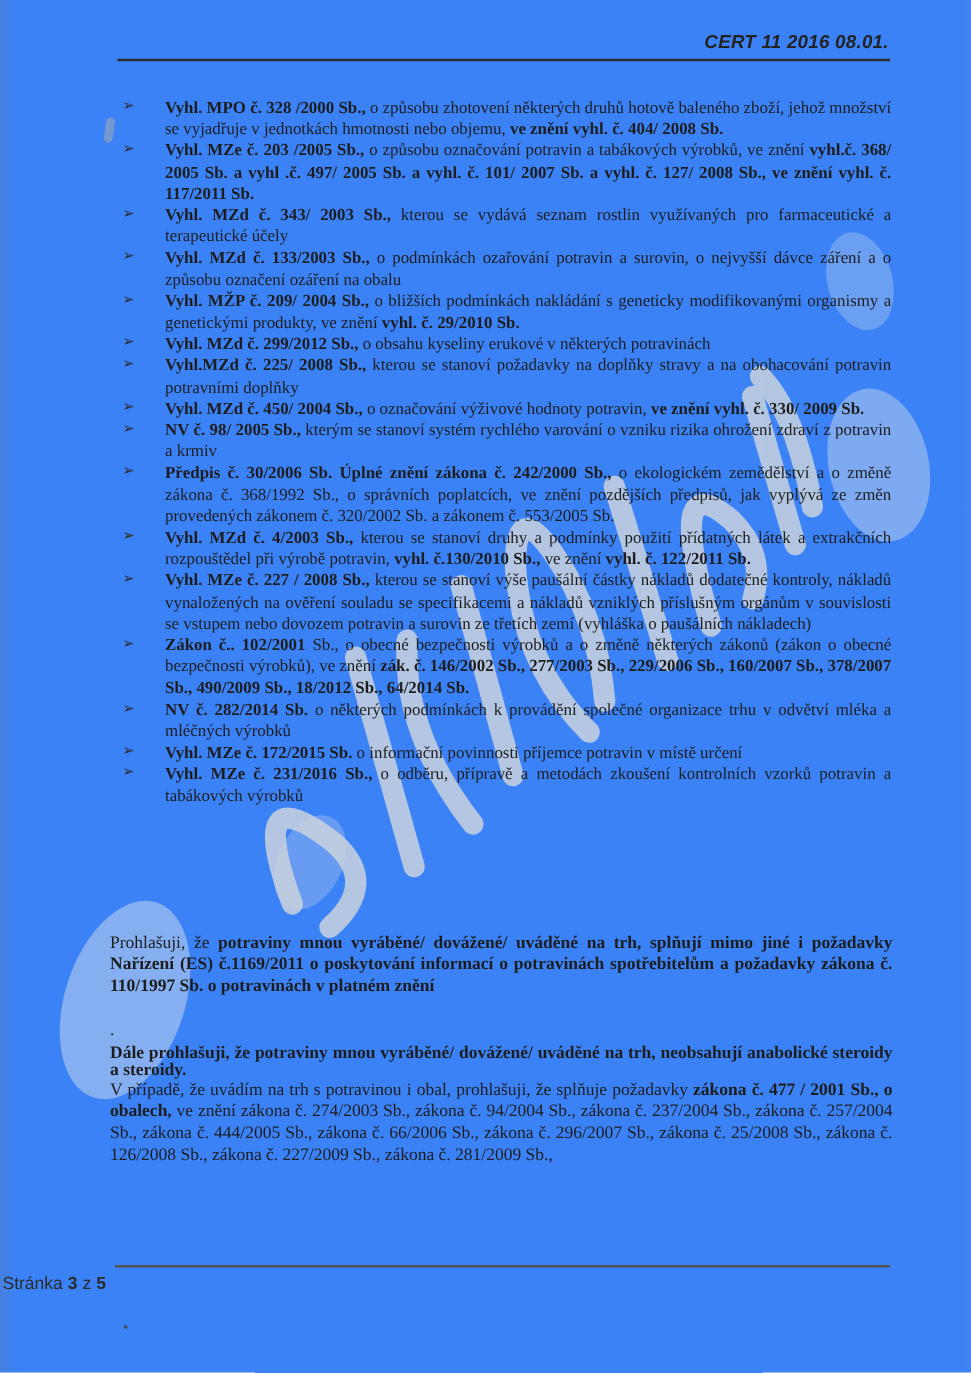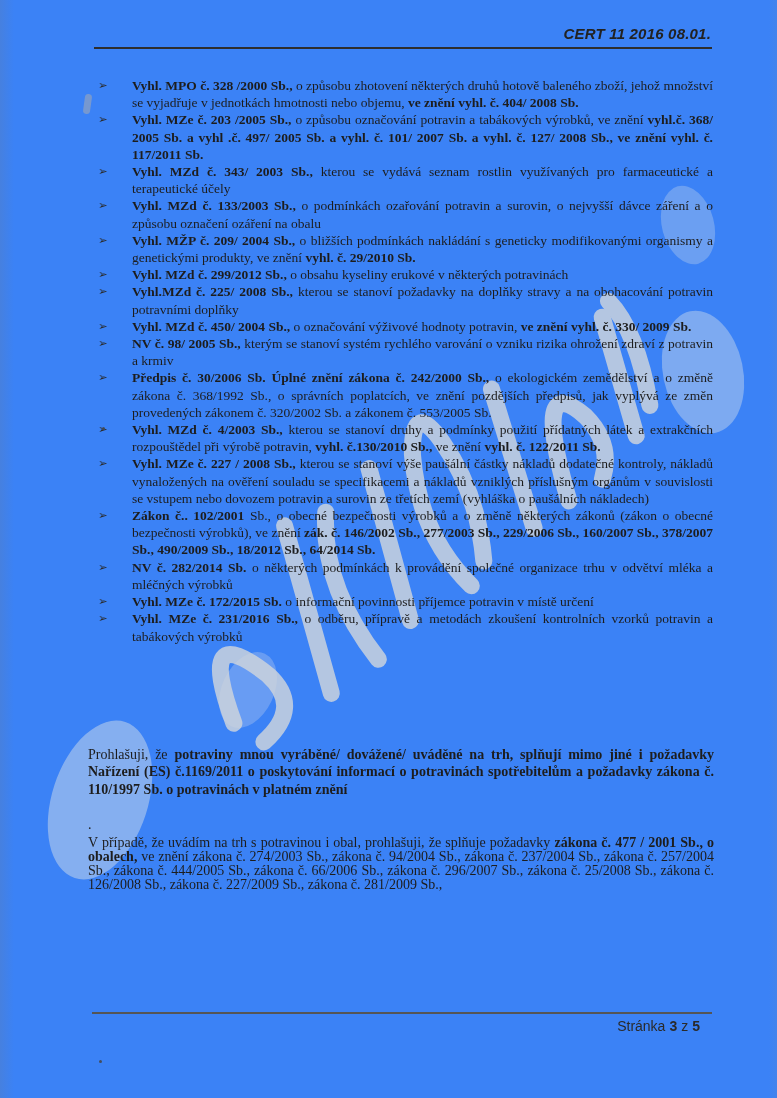--- a/index.html
+++ b/index.html
@@ -44,21 +44,21 @@
 
   .decls{position:absolute;top:746px;left:88px;width:626px;font-size:14px;line-height:17.4px;}
   .para{margin:0;text-align:justify;}
   .para:nth-child(2){margin-top:18px;}
   .para:nth-child(3){margin-top:2px;line-height:14px;}
   .para:nth-child(4){margin-top:0;}
   .para:nth-child(5){margin-top:22px;}
 
   .footer-rule{position:absolute;top:1012px;left:92px;width:620px;height:1.6px;background:#555;}
   .footer{
-    position:absolute;top:1018px;left:0;width:702px;text-align:right;
+    position:absolute;top:1018px;left:0;width:702px;text-align:left;
     font-family:"Liberation Sans", sans-serif;font-size:14px;color:#2a2a2a;
   }
   .footer span{margin:0 2px;}
 
   .dot{position:absolute;width:3px;height:3px;border-radius:50%;background:#454545;opacity:.85;}
   .dot-a{left:102px;top:427px;}
   .dot-b{left:99px;top:1060px;}
   .smudge{
     position:absolute;left:84px;top:94px;width:7px;height:20px;border-radius:4px;
     background:#a7abb0;opacity:.55;transform:rotate(8deg);
@@ -153,20 +153,21 @@
       </div>
       <div class="item">
         <span class="bullet">➢</span>
         <span class="itext"><span class="b">Vyhl. MZe č. 231/2016 Sb., </span><span class="r">o odběru, přípravě a metodách zkoušení kontrolních vzorků potravin a tabákových výrobků</span></span>
       </div>
     </div>
 
   <div class="decls" id="decls">
       <p class="para"><span class="r">Prohlašuji, že </span><span class="b">potraviny mnou vyráběné/ dovážené/ uváděné na trh, splňují mimo jiné i požadavky Nařízení (ES) č.1169/2011 o poskytování informací o potravinách spotřebitelům a požadavky zákona č. 110/1997 Sb. o potravinách v platném znění</span></p>
       <p class="para"><span class="r">.</span></p>
+      <p class="para"><span class="b">Dále prohlašuji, že potraviny mnou vyráběné/ dovážené/ uváděné na trh, neobsahují anabolické steroidy a steroidy.</span></p>
       <p class="para"><span class="r">V případě, že uvádím na trh s potravinou i obal, prohlašuji, že splňuje požadavky </span><span class="b">zákona č. 477 / 2001 Sb., o obalech, </span><span class="r">ve znění zákona č. 274/2003 Sb., zákona č. 94/2004 Sb., zákona č. 237/2004 Sb., zákona č. 257/2004 Sb., zákona č. 444/2005 Sb., zákona č. 66/2006 Sb., zákona č. 296/2007 Sb., zákona č. 25/2008 Sb., zákona č. 126/2008 Sb., zákona č. 227/2009 Sb., zákona č. 281/2009 Sb.,</span></p>
     </div>
 
   <div class="footer-rule"></div>
   <div class="footer">
     <span>Stránka</span><span class="b">3</span><span>z</span><span class="b">5</span>
   </div>
 
   <div class="dot dot-a"></div>
   <div class="dot dot-b"></div>

